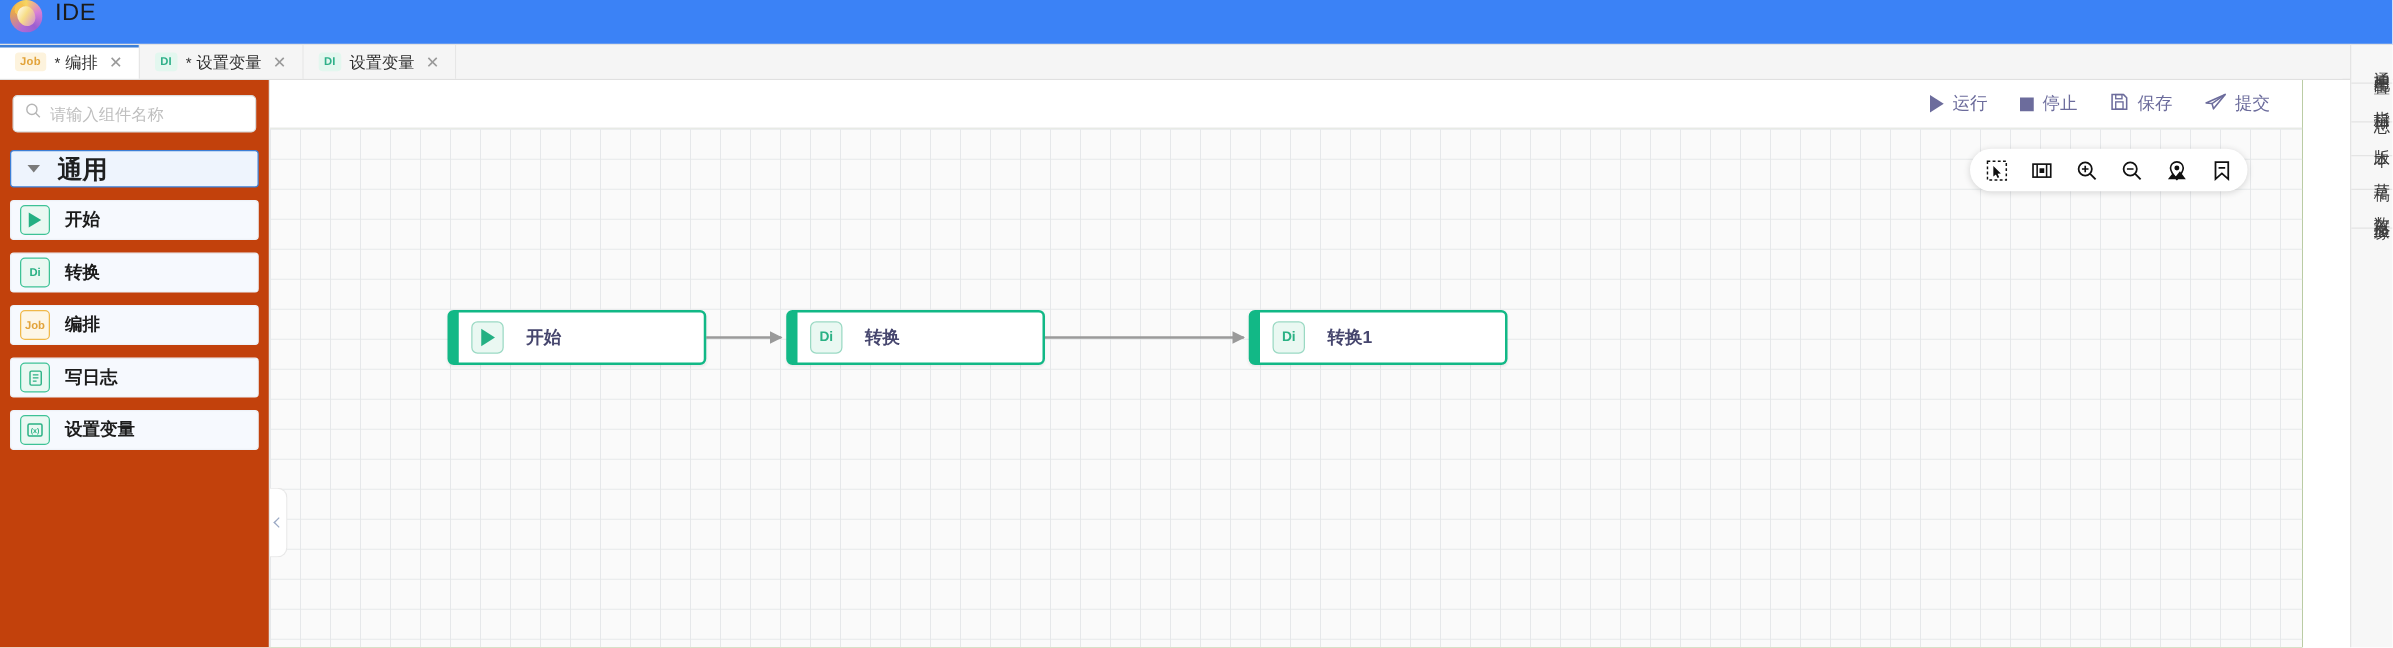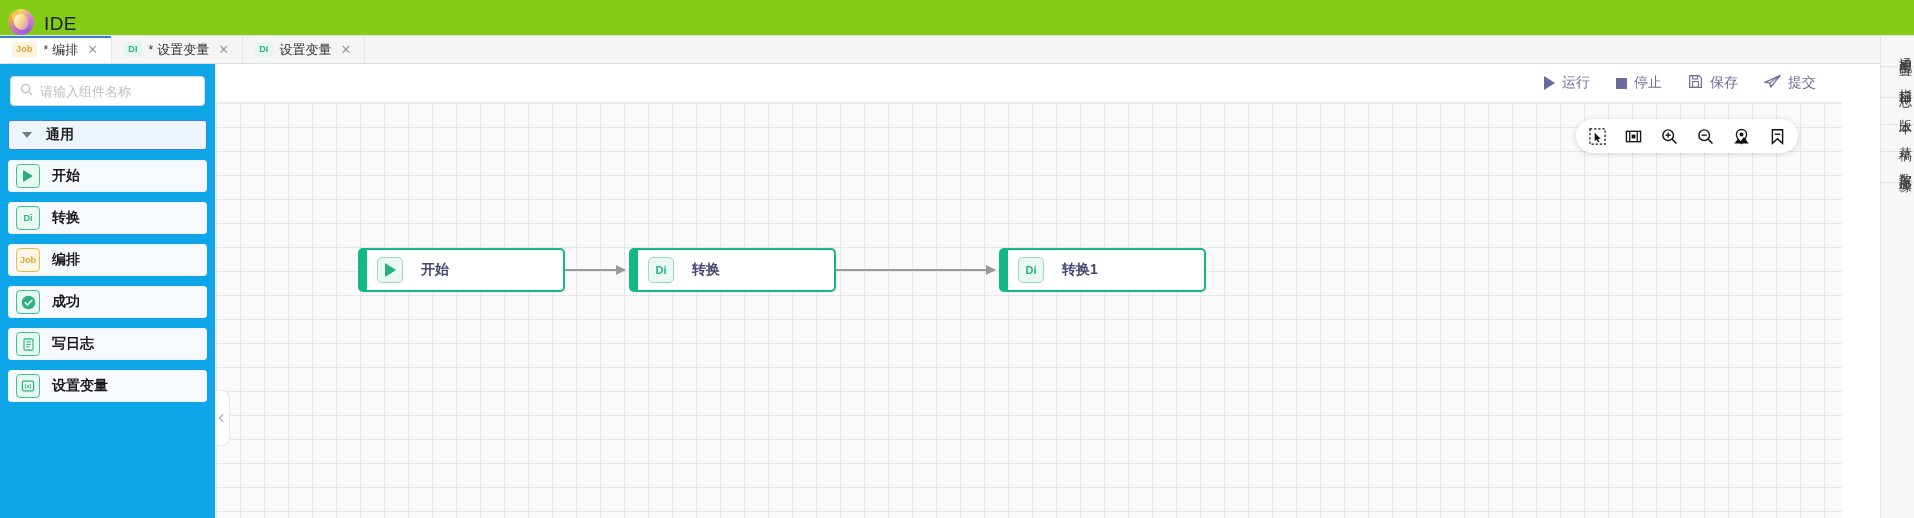--- a/index.html
+++ b/index.html
@@ -7,22 +7,22 @@
     width: 1914px; height: 518px;
     overflow: hidden;
     background: #ffffff;
     font-family: "Liberation Sans", "DejaVu Sans", sans-serif;
   }
   body { position: relative; }
 
   
   .titlebar {
     position: absolute; left: 0; top: 0; width: 1914px; height: 36px;
-    background: #84cc16;
-    display: flex; align-items: flex-end;
+    background: #3b82f6;
+    display: flex; align-items: flex-start;
     padding-left: 8px;
     border-bottom: 1px solid #e3e3e3;
   }
   .logo-wrap {
     width: 26px; height: 26px; margin-right: 10px;
     position: relative; flex: 0 0 auto;
   }
   .logo-wrap .ring {
     position: absolute; inset: 0; border-radius: 50%;
     background:
@@ -82,21 +82,21 @@
     position: absolute; left: 1px; width: 9px; height: 9px;
     border-right: 2px solid #6c6c9c; border-bottom: 2px solid #6c6c9c;
     transform: rotate(45deg);
   }
   .chev-dbl i:nth-child(1) { top: -2px; }
   .chev-dbl i:nth-child(2) { top: 3px; }
 
   
   .leftpanel {
     position: absolute; left: 0; top: 64px; width: 216px; height: 454px;
-    background: #0ea5e9;
+    background: #c2410c;
     border-right: 1px solid #e8e8e8;
     overflow: hidden;
   }
   .search-box {
     margin: 12px 10px 0 10px; height: 30px;
     border: 1px solid #dcdcdc; border-radius: 4px;
     display: flex; align-items: center; gap: 7px;
     padding: 0 9px;
     background: #fff;
   }
@@ -107,21 +107,21 @@
     font-family: "Liberation Sans", sans-serif;
     background: transparent;
   }
   .search-input::placeholder { color: #bfbfbf; }
 
   .group-header {
     margin: 14px 8px 0 8px; height: 30px;
     background: #eef4fd; border: 1px solid #3d7fd6; border-radius: 3px;
     display: flex; align-items: center; gap: 14px;
     padding-left: 13px;
-    font-size: 14px; color: #1f1f1f; font-weight: 600;
+    font-size: 20px; color: #1f1f1f; font-weight: 600;
     cursor: pointer;
   }
   .caret-down {
     width: 0; height: 0;
     border-left: 5px solid transparent; border-right: 5px solid transparent;
     border-top: 6px solid #7a7a7a;
   }
   .comp-item {
     margin: 10px 8px 0 8px; height: 32px;
     background: #f6f9fe; border: 1px solid #eef2f8; border-radius: 3px;
@@ -321,29 +321,20 @@
   <div class="comp-item">
     <span class="cicon cicon-green">Di</span>
     <span class="comp-label">转换</span>
   </div>
 
   <div class="comp-item">
     <span class="cicon cicon-orange">Job</span>
     <span class="comp-label">编排</span>
   </div>
 
-  <div class="comp-item">
-    <span class="cicon cicon-green">
-      <svg width="17" height="17" viewBox="0 0 20 20">
-        <circle cx="10" cy="10" r="8" fill="#2ab184"></circle>
-        <path d="M6 10.2 L8.8 13 L14 7.4" fill="none" stroke="#fff" stroke-width="1.8" stroke-linecap="round" stroke-linejoin="round"></path>
-      </svg>
-    </span>
-    <span class="comp-label">成功</span>
-  </div>
 
   <div class="comp-item">
     <span class="cicon cicon-green">
       <svg width="15" height="15" viewBox="0 0 20 20">
         <rect x="4" y="2.5" width="12" height="15" rx="1.5" fill="none" stroke="#2ab184" stroke-width="1.5"></rect>
         <line x1="7" y1="6.5" x2="13" y2="6.5" stroke="#2ab184" stroke-width="1.4"></line>
         <line x1="7" y1="9.8" x2="13" y2="9.8" stroke="#2ab184" stroke-width="1.4"></line>
         <line x1="7" y1="13.1" x2="11" y2="13.1" stroke="#2ab184" stroke-width="1.4"></line>
       </svg>
     </span>

